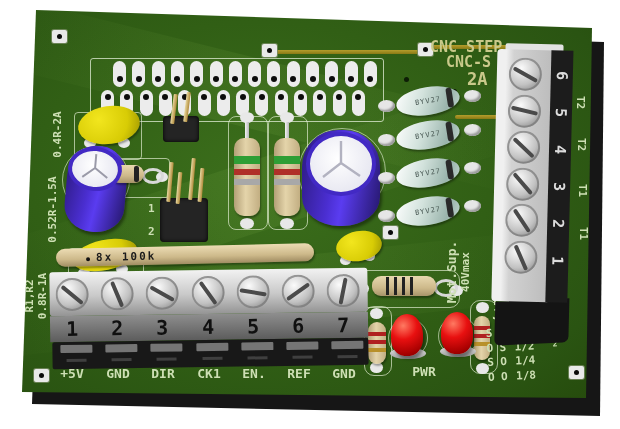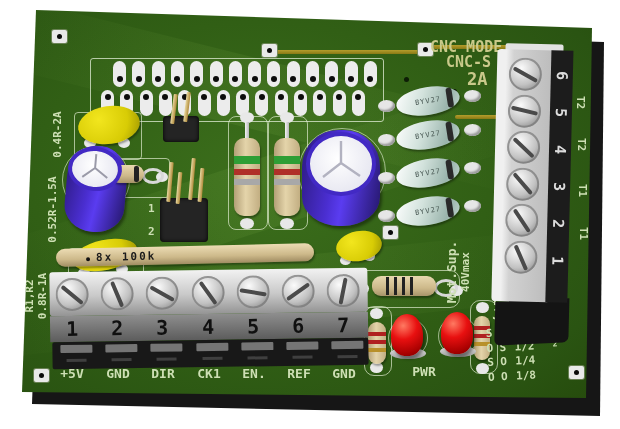--- a/index.html
+++ b/index.html
@@ -223,21 +223,21 @@
         </div>
         <div class="dippad" style="left: 272.9px; top: 2px;">
           <div class="diphole" style="top: 15px;"></div>
         </div>
         <div class="dippad" style="left: 260.9px; top: 31px;">
           <div class="diphole" style="top: 4px;"></div>
         </div>
       </div>
 
     <div id="title">
-      <span class="t1">CNC MODE</span>
+      <span class="t1">CNC STEP</span>
       <span class="t2">CNC-S</span>
       <span class="t3">2A</span>
     </div>
 
     <div class="rot silk" style="left:-10px;top:282px;width:94px;height:28px;">
       <div class="blabel">R1,R2</div>
       <div class="blabel">0.8R-1A</div>
     </div>
     <div class="rot silk blabel" style="left:4px;top:203px;width:96px;">0.52R-1.5A</div>
     <div class="rot silk blabel" style="left:17px;top:128px;width:80px;">0.4R-2A</div>

